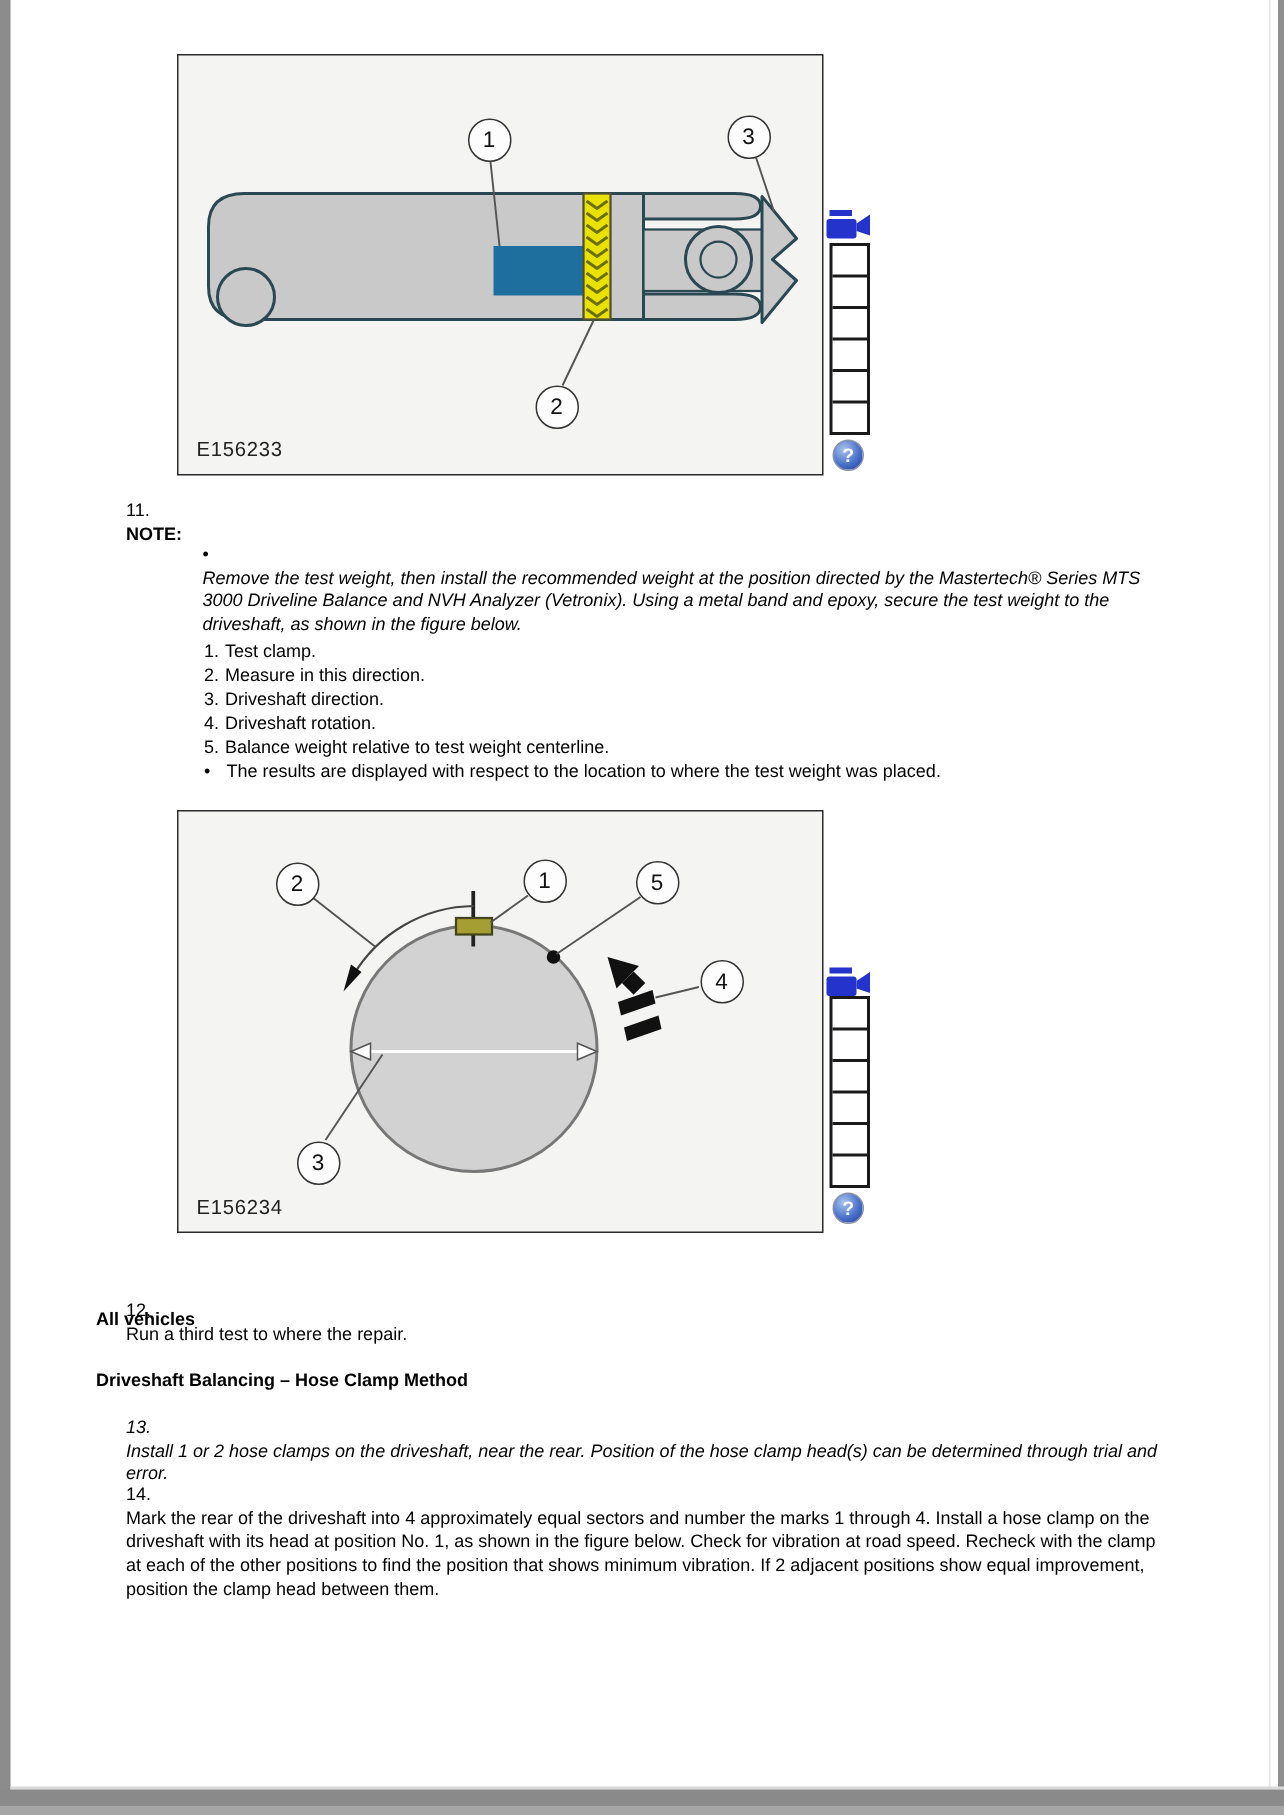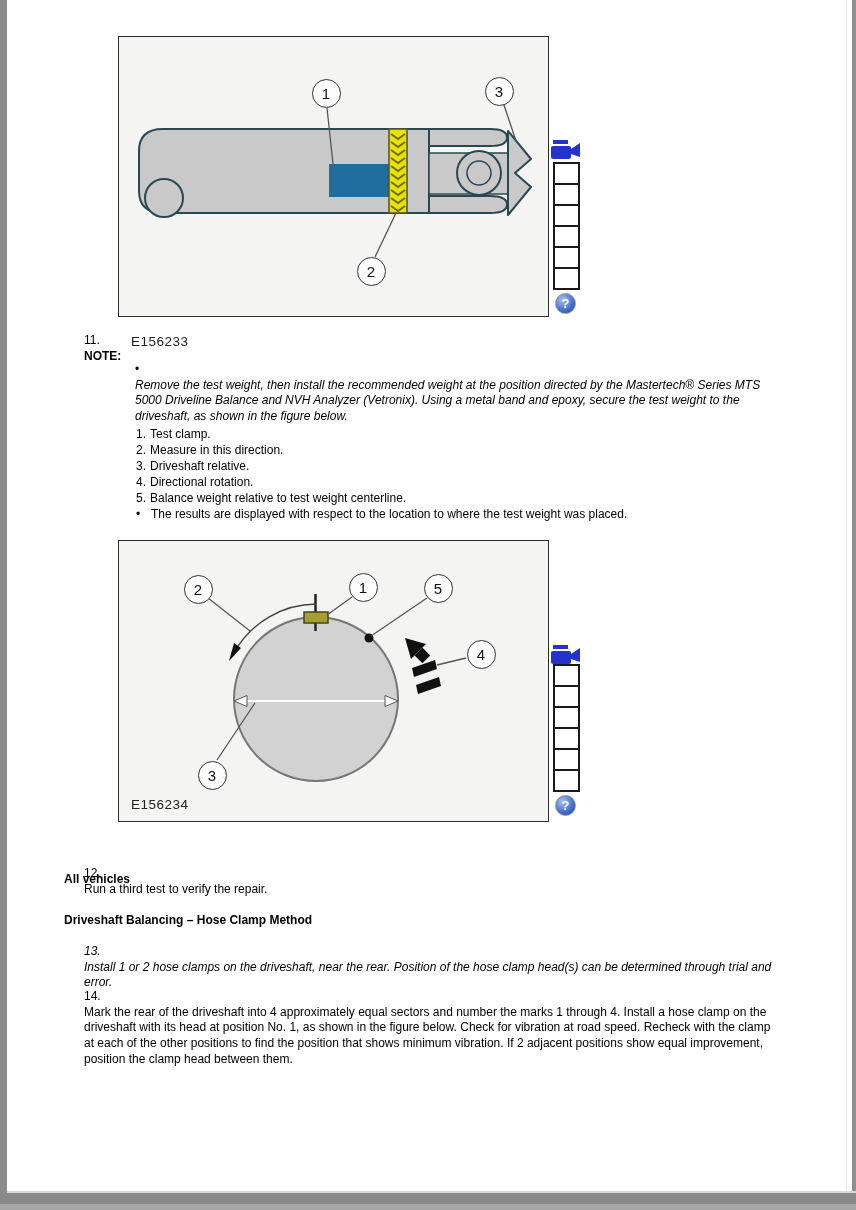--- a/index.html
+++ b/index.html
@@ -65,21 +65,21 @@
       <path d="M389,94 L412,122 L396,136 L412,150 L389,178 Z" fill="#c9c9c9" stroke="#2a4852" stroke-width="2" stroke-linejoin="round"></path>
 
       <circle cx="360" cy="136" r="22" fill="#c9c9c9" stroke="#2a4852" stroke-width="2"></circle>
       <circle cx="360" cy="136" r="12" fill="none" stroke="#2a4852" stroke-width="1.5"></circle>
 
       <path d="M208,71 L214,127 M385,68 L397,104 M256,220 L277,176" stroke="#555" stroke-width="1.3" fill="none"></path>
     </svg>
     <div class="callout" style="left:192.5px;top:41.5px;">1</div>
     <div class="callout" style="left:237.5px;top:219.5px;">2</div>
     <div class="callout" style="left:365.5px;top:39.5px;">3</div>
-    <div class="fig-label" style="top:255px;margin-top:42px;">E156233</div>
+    <div class="fig-label" style="top:255px;">E156233</div>
   </div>
 
   <svg class="vid-icon" style="left:550px;top:138px;" viewBox="0 0 32 23">
     <rect x="3" y="2" width="15" height="4" fill="#2333cb"></rect>
     <rect x="1" y="8" width="20" height="13" rx="2" fill="#2333cb"></rect>
     <polygon points="21,11 30,5 30,19 21,16" fill="#2333cb"></polygon>
   </svg>
   <div class="filmstrip" style="top:162px;">
     <div class="film-cell"></div>
     <div class="film-cell"></div>
@@ -93,40 +93,40 @@
   <div class="txt" style="left:84px;top:333px;">
     <div class="row">
       <span class="num">11.</span>
       <span class="bold">NOTE:</span>
     </div>
   </div>
 
   <div class="txt" style="left:135px;top:362px;width:662px;">
     <div class="row">
       <span class="bul">•</span>
-      <span class="italic" style="width:645px;">Remove the test weight, then install the recommended weight at the position directed by the Mastertech® Series MTS 5000 Driveline Balance and NVH Analyzer (Vetronix). Using a metal band and epoxy, secure the test weight to the driveshaft, as shown in the figure below.</span>
+      <span class="italic" style="width:645px;">Remove the test weight, then install the recommended weight at the position directed by the Mastertech® Series MTS 3000 Driveline Balance and NVH Analyzer (Vetronix). Using a metal band and epoxy, secure the test weight to the driveshaft, as shown in the figure below.</span>
     </div>
   </div>
 
   <div class="txt" style="left:136px;top:426px;">
     <div class="sub-row">
       <span class="num-sm">1.</span>
       <span>Test clamp.</span>
     </div>
     <div class="sub-row">
       <span class="num-sm">2.</span>
       <span>Measure in this direction.</span>
     </div>
     <div class="sub-row">
       <span class="num-sm">3.</span>
-      <span>Driveshaft relative.</span>
+      <span>Driveshaft direction.</span>
     </div>
     <div class="sub-row">
       <span class="num-sm">4.</span>
-      <span>Directional rotation.</span>
+      <span>Driveshaft rotation.</span>
     </div>
     <div class="sub-row">
       <span class="num-sm">5.</span>
       <span>Balance weight relative to test weight centerline.</span>
     </div>
     <div class="sub-row">
       <span class="bul">•</span>
       <span>The results are displayed with respect to the location to where the test weight was placed.</span>
     </div>
   </div>
@@ -178,21 +178,21 @@
     <div class="film-cell"></div>
   </div>
   <div class="help" style="left:555px;top:795px;">?</div>
 
   <div class="txt bold" style="left:64px;top:872px;">All vehicles</div>
 
   <div class="txt" style="left:84px;top:866px;">
     <div class="row">
       <span class="num">12.</span>
       <span style="width:700px;">
-        <div>Run a third test to verify the repair.</div>
+        <div>Run a third test to where the repair.</div>
       </span>
     </div>
   </div>
 
   <div class="txt bold" style="left:64px;top:913px;">Driveshaft Balancing – Hose Clamp Method</div>
 
   <div class="txt" style="left:84px;top:944px;font-style:italic;">
     <div class="row">
       <span class="num">13.</span>
       <span style="width:688px;">Install 1 or 2 hose clamps on the driveshaft, near the rear. Position of the hose clamp head(s) can be determined through trial and error.</span>

